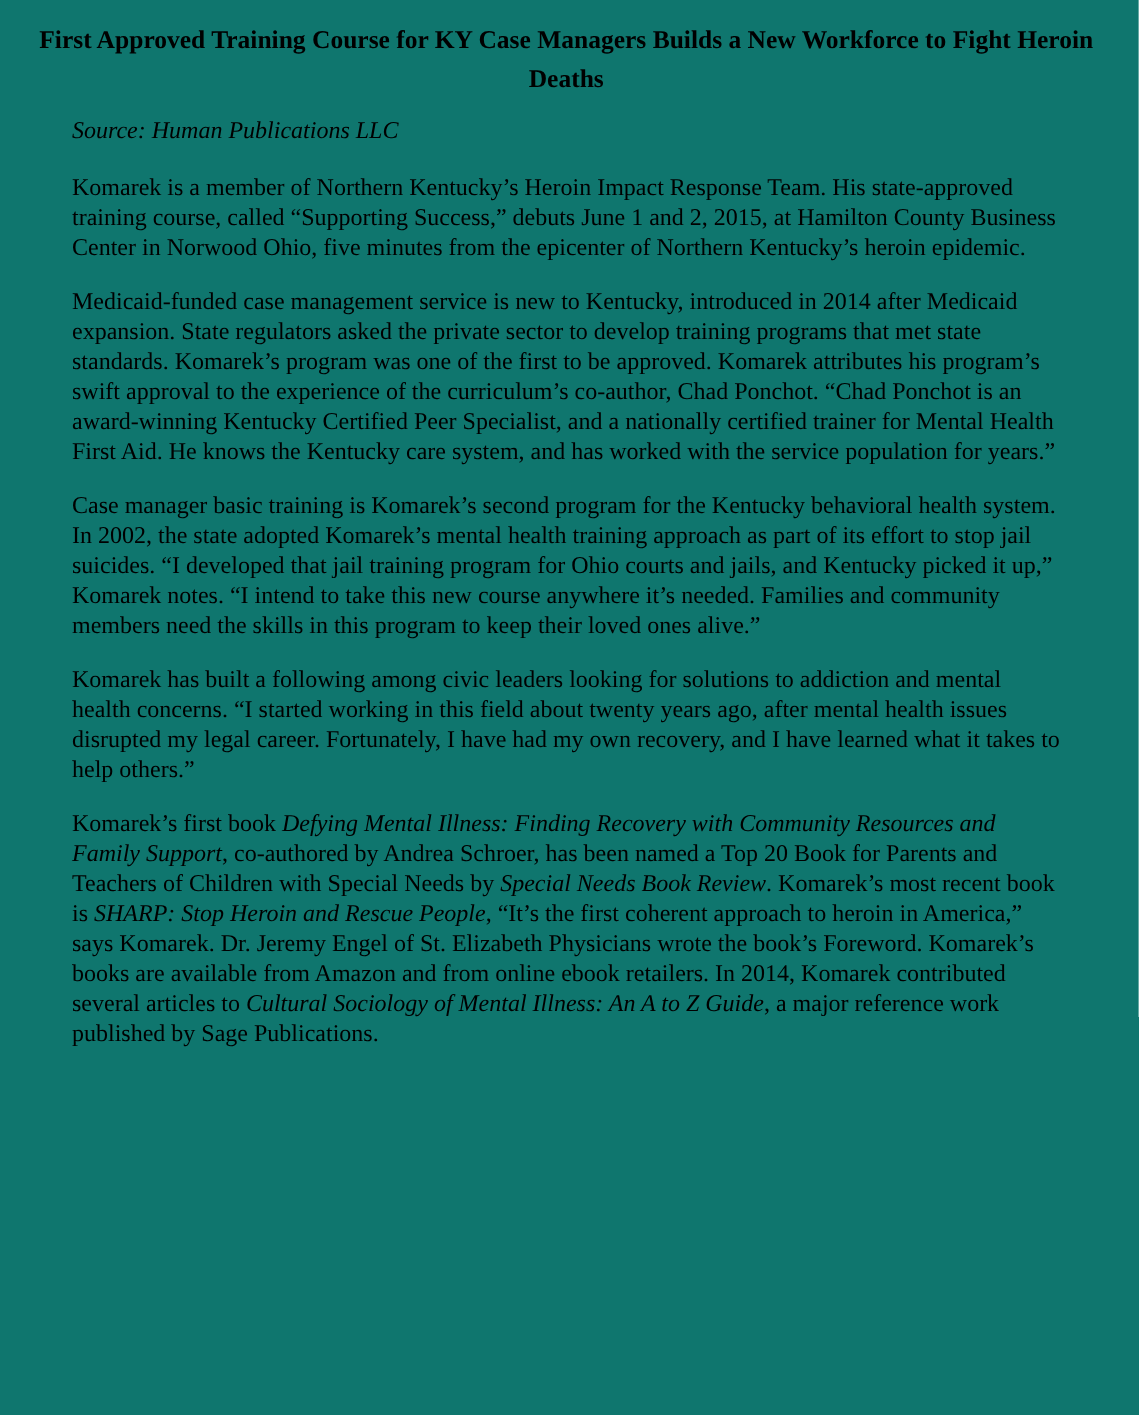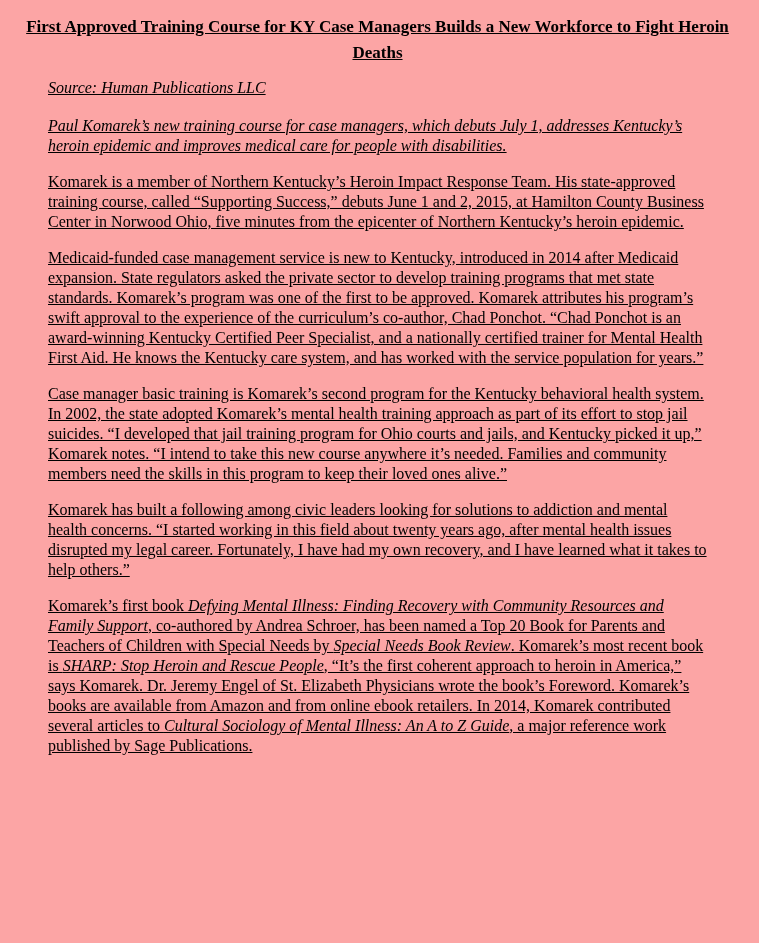--- a/index.html
+++ b/index.html
@@ -14,22 +14,21 @@
   }
   .page {
     box-sizing: border-box;
     width: 759px;
     height: 943px;
     padding: 10px 52px 0 48px;
     font-family: "Liberation Serif", "DejaVu Serif", serif;
     font-size: 16px;
     line-height: 20px;
     color: #000000;
-    background: #fca5a5;
-    text-decoration: underline;
+    background: #0f766e;
   }
   .doc-title {
     font-size: 17px;
     font-weight: bold;
     text-align: center;
     line-height: 26px;
     margin: 4px -42px 0 -42px;
   }
   .meta {
     font-style: italic;
@@ -53,20 +52,19 @@
 <body>
 
 <div class="page">
   <h1 class="doc-title">First Approved Training Course for KY Case Managers Builds a New Workforce to Fight Heroin Deaths</h1>
 
   <div class="meta">
     <div>Source: Human Publications LLC</div>
   </div>
 
   <div class="article-body">
-      <p class="para"><span class="italic">Paul Komarek’s new training course for case managers, which debuts July 1, addresses Kentucky’s heroin epidemic and improves medical care for people with disabilities.</span></p>
       <p class="para"><span>Komarek is a member of Northern Kentucky’s Heroin Impact Response Team. His state-approved training course, called “Supporting Success,” debuts June 1 and 2, 2015, at Hamilton County Business Center in Norwood Ohio, five minutes from the epicenter of Northern Kentucky’s heroin epidemic.</span></p>
       <p class="para"><span>Medicaid-funded case management service is new to Kentucky, introduced in 2014 after Medicaid expansion. State regulators asked the private sector to develop training programs that met state standards. Komarek’s program was one of the first to be approved. Komarek attributes his program’s swift approval to the experience of the curriculum’s co-author, Chad Ponchot. “Chad Ponchot is an award-winning Kentucky Certified Peer Specialist, and a nationally certified trainer for Mental Health First Aid. He knows the Kentucky care system, and has worked with the service population for years.”</span></p>
       <p class="para"><span>Case manager basic training is Komarek’s second program for the Kentucky behavioral health system. In 2002, the state adopted Komarek’s mental health training approach as part of its effort to stop jail suicides. “I developed that jail training program for Ohio courts and jails, and Kentucky picked it up,” Komarek notes. “I intend to take this new course anywhere it’s needed. Families and community members need the skills in this program to keep their loved ones alive.”</span></p>
       <p class="para"><span>Komarek has built a following among civic leaders looking for solutions to addiction and mental health concerns. “I started working in this field about twenty years ago, after mental health issues disrupted my legal career. Fortunately, I have had my own recovery, and I have learned what it takes to help others.”</span></p>
       <p class="para"><span>Komarek’s first book </span><span class="italic">Defying Mental Illness: Finding Recovery with Community Resources and Family Support</span><span>, co-authored by Andrea Schroer, has been named a Top 20 Book for Parents and Teachers of Children with Special Needs by </span><span class="italic">Special Needs Book Review</span><span>. Komarek’s most recent book is </span><span class="italic">SHARP: Stop Heroin and Rescue People</span><span>, “It’s the first coherent approach to heroin in America,” says Komarek. Dr. Jeremy Engel of St. Elizabeth Physicians wrote the book’s Foreword. Komarek’s books are available from Amazon and from online ebook retailers. In 2014, Komarek contributed several articles to </span><span class="italic">Cultural Sociology of Mental Illness: An A to Z Guide</span><span>, a major reference work published by Sage Publications.</span></p>
     </div>
 </div>
 
 </body></html>

